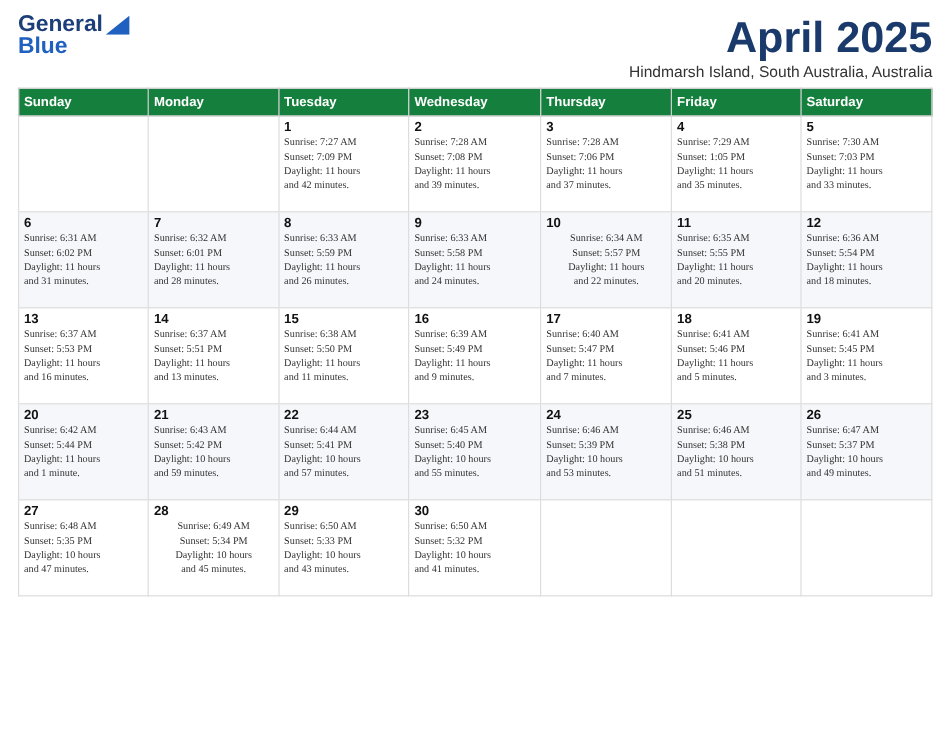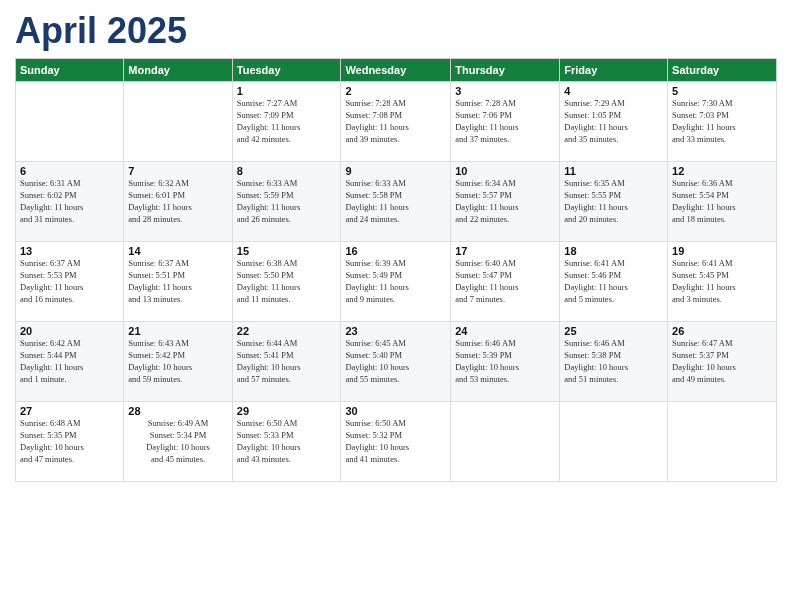--- a/index.html
+++ b/index.html
@@ -78,22 +78,34 @@
     .logo-wrapper {
       display: flex;
       align-items: center;
     }
   </style>
 </head>
 <body>
 
 <div class="page">
   <div class="header">
+    <div class="logo-wrapper">
+      <div style="display:flex;flex-direction:column;align-items:flex-start;">
+        <div style="display:flex;align-items:flex-end;">
+          <span style="font-size:19px;font-weight:bold;color:#1c3f7a;">General</span>
+          <svg width="20" height="16" viewBox="0 0 20 16" style="margin-left:2px;margin-bottom:3px;">
+            <polygon points="0,16 20,16 20,0" fill="#2060c0"></polygon>
+          </svg>
+        </div>
+        <span style="font-size:19px;font-weight:bold;color:#2060c0;margin-top:-4px;">Blue</span>
+      </div>
+    </div>
     <div class="title-section">
       <div class="month-title">April 2025</div>
+      <div class="subtitle">Hindmarsh Island, South Australia, Australia</div>
     </div>
   </div>
 
   <table class="calendar">
     <thead>
       <tr>
         <th>Sunday</th>
         <th>Monday</th>
         <th>Tuesday</th>
         <th>Wednesday</th>
@@ -166,21 +178,21 @@
           </td>
           <td>
             <span class="day-num">9</span>
             <div class="day-info" style="white-space: pre-line;">Sunrise: 6:33 AM
 Sunset: 5:58 PM
 Daylight: 11 hours
 and 24 minutes.</div>
           </td>
           <td>
             <span class="day-num">10</span>
-            <div class="day-info" style="white-space: pre-line;">Sunrise: 6:34 AM
+            <div class="day-info" style="white-space: pre-line; text-align: center;">Sunrise: 6:34 AM
 Sunset: 5:57 PM
 Daylight: 11 hours
 and 22 minutes.</div>
           </td>
           <td>
             <span class="day-num">11</span>
             <div class="day-info" style="white-space: pre-line;">Sunrise: 6:35 AM
 Sunset: 5:55 PM
 Daylight: 11 hours
 and 20 minutes.</div>

